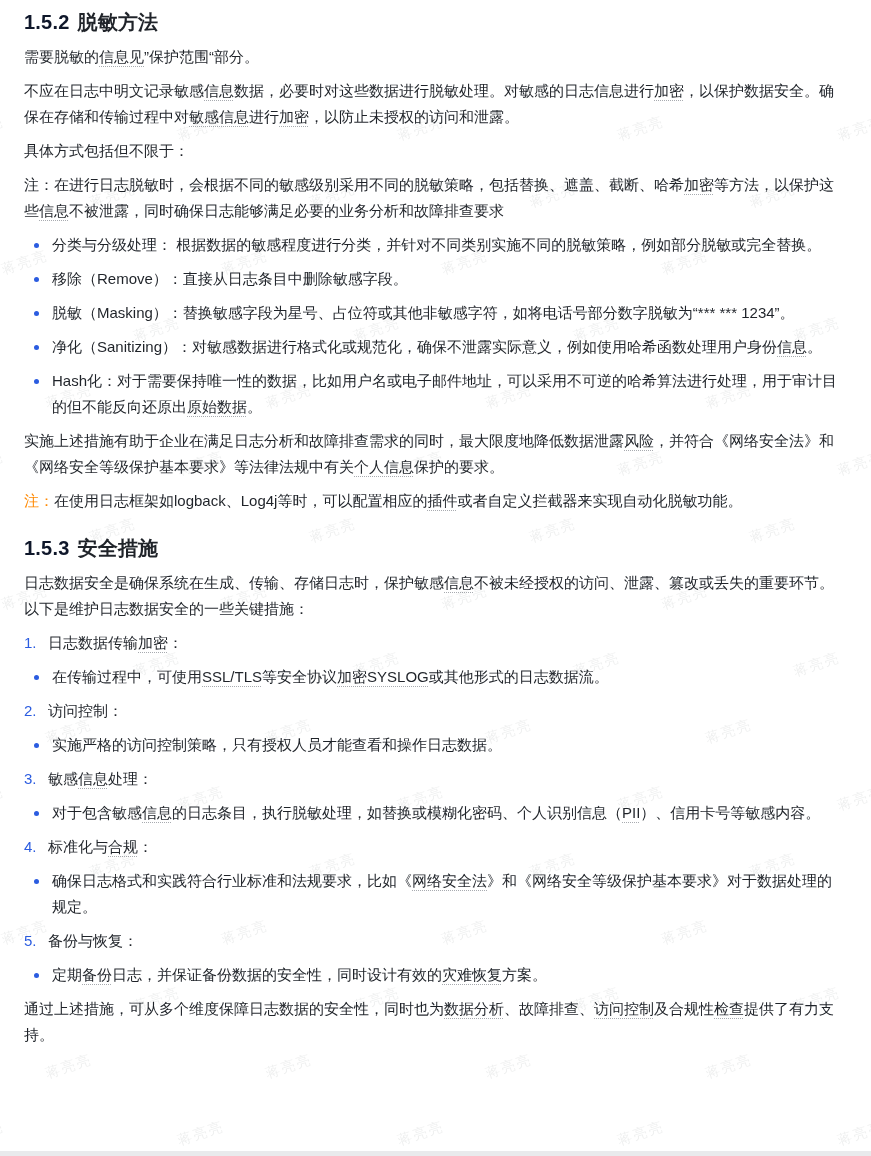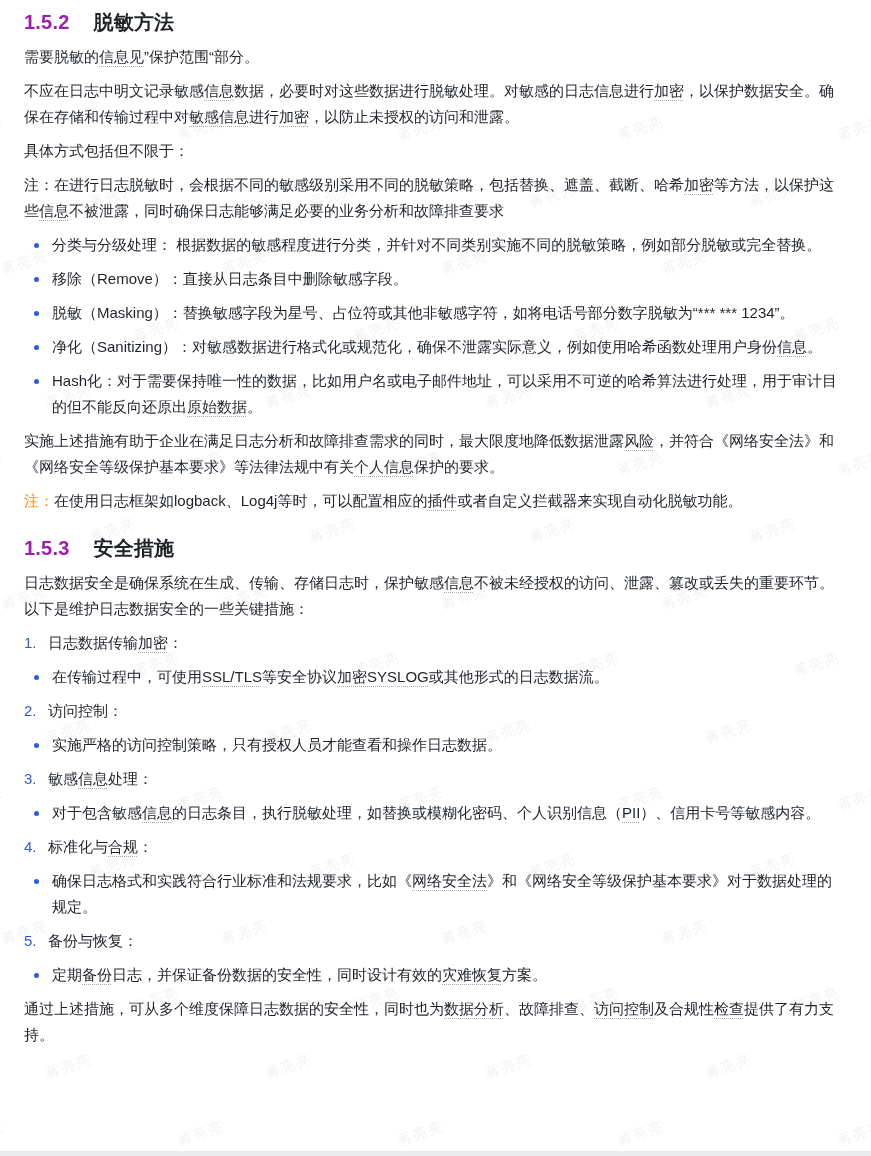--- a/index.html
+++ b/index.html
@@ -12,21 +12,21 @@
   main[data-name="document-body"]{
     position:relative;z-index:1;
     padding:6px 26px 0 24px;
     font-size:15px;line-height:26px;
   }
   h2.heading{
     font-size:20px;line-height:28px;font-weight:700;
     margin:20px 0 0;color:#1f2329;letter-spacing:.2px;
   }
   h2.heading:first-child{margin-top:2px;}
-  .hnum{color:#a21caf;margin-right:24px;}
+  .hnum{color:#0f172a;margin-right:8px;}
   p.para{margin:8px 0 0;}
   .note-prefix{color:#ff8800;}
   .u{
     text-decoration:underline;
     text-decoration-style:dotted;
     text-decoration-color:#a8abb0;
     text-decoration-thickness:1px;
     text-underline-offset:4px;
   }
   .li{display:flex;margin:8px 0 0;align-items:flex-start;}

